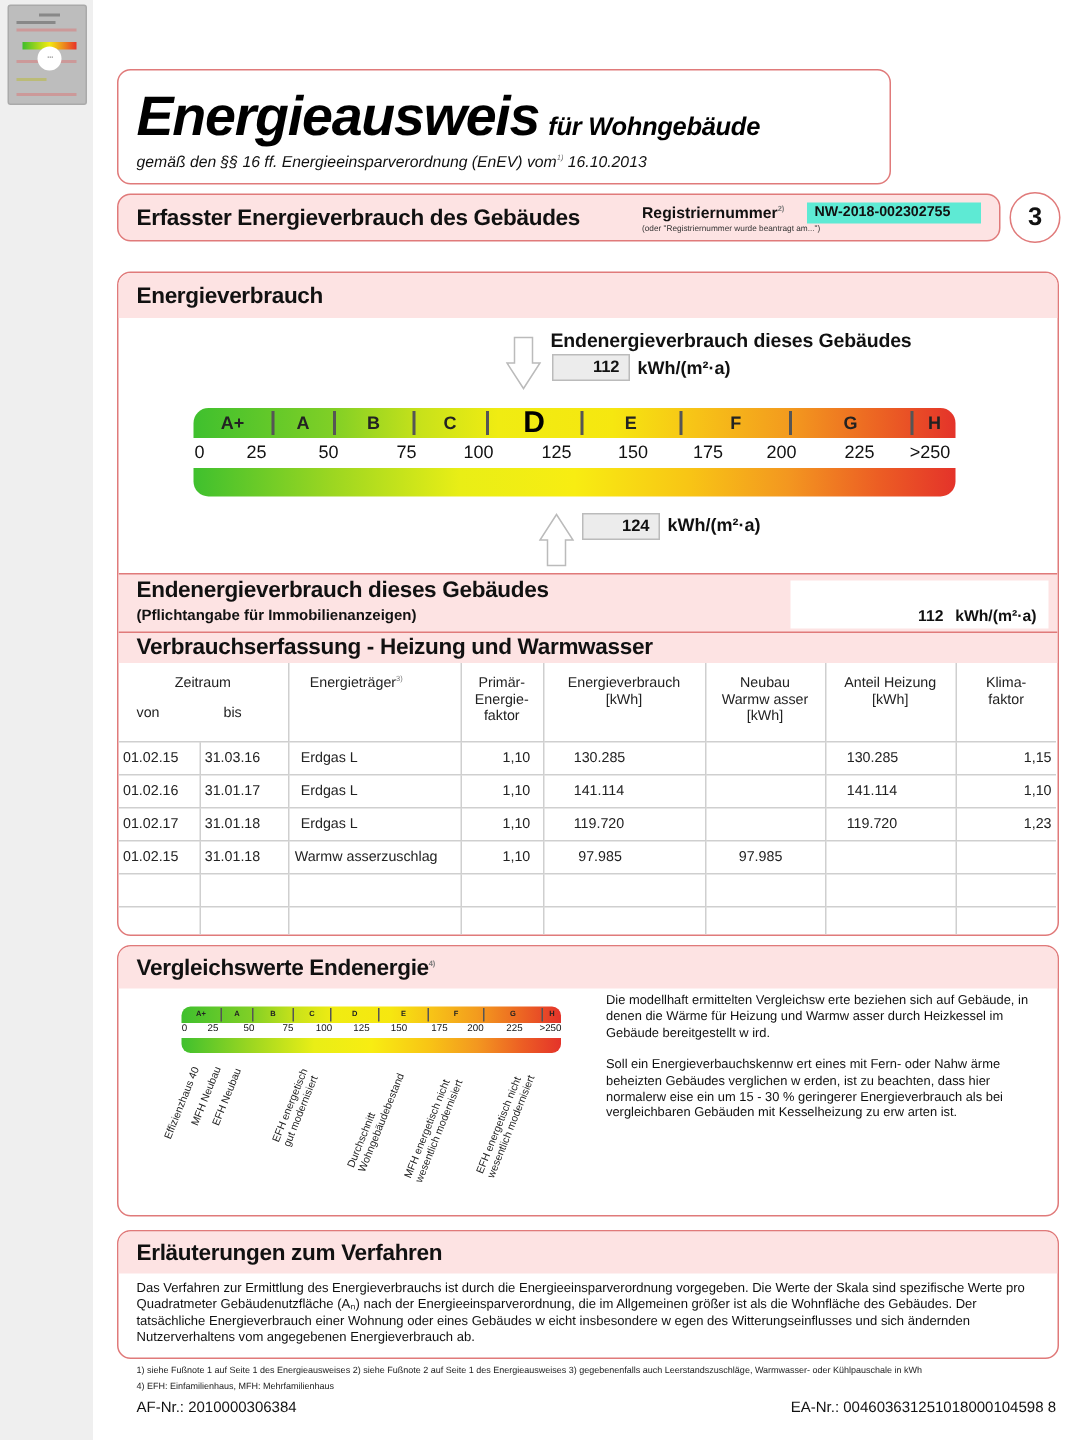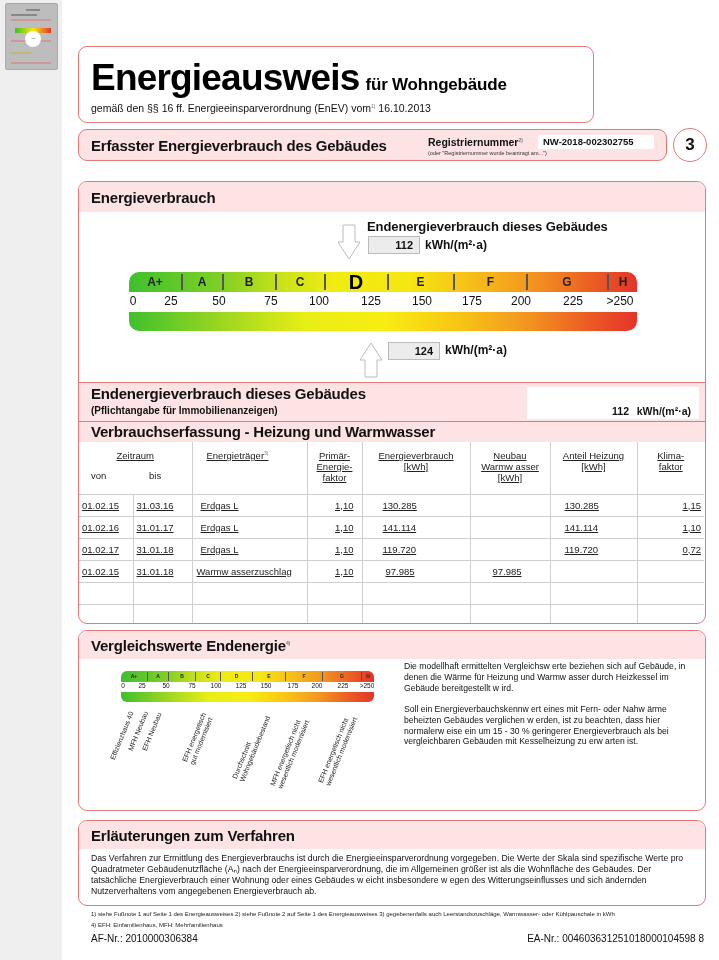--- a/index.html
+++ b/index.html
@@ -16,35 +16,35 @@
   .box { position: absolute; border: 1.5px solid #e07a7a; border-radius: 9px; background: #fff; overflow: hidden; }
   .pink { background: #fde3e3; }
   .hdr { position: absolute; left: 0; right: 0; top: 0; background: #fde3e3; }
   .hdr-title { position: absolute; left: 12px; font-size: 15px; font-weight: bold; color: #111; letter-spacing: -0.2px; }
   .title-big { position: absolute; left: 12px; top: 10px; font-size: 37px; font-weight: bold; letter-spacing: -0.8px; color: #000; }
   .title-small { font-size: 17px; font-weight: bold; letter-spacing: -0.2px; margin-left: 6px; }
   .subtitle { position: absolute; left: 12px; top: 55px; font-size: 10.5px; color: #111; }
   sup.fn { font-size: 5px; vertical-align: super; color: #777; }
   .reg-label { position: absolute; left: 349px; top: 6px; font-size: 10.5px; font-weight: bold; }
   .reg-note { position: absolute; left: 349px; top: 20px; font-size: 5.5px; color: #333; }
-  .reg-value { position: absolute; left: 459px; top: 5px; width: 116px; height: 14px; background: #ffffff; font-size: 9.5px; font-weight: bold; padding-left: 5px; line-height: 14px; }
+  .reg-value { position: absolute; left: 459px; top: 5px; width: 116px; height: 14px; background: #5eead4; font-size: 9.5px; font-weight: bold; padding-left: 5px; line-height: 14px; }
   .page-num { position: absolute; left: 611px; top: 128px; width: 34px; height: 34px; border: 1.5px solid #e07a7a; border-radius: 50%; text-align: center; line-height: 31px; font-size: 17px; font-weight: bold; background: #fff; }
   .scale { position: absolute; }
   .scale .top { position: absolute; left: 0; right: 0; top: 0; height: 20px; border-radius: 10px 10px 0 0; background: linear-gradient(90deg, #3fc02e 0%, #7fcf26 18%, #c9e21a 30%, #f0ec12 40%, #f6e710 55%, #f7c317 66%, #f39b1e 78%, #ec6323 90%, #e4332a 100%); }
   .scale .mid { position: absolute; left: 0; right: 0; top: 20px; height: 20px; background: #fff; }
   .scale .bot { position: absolute; left: 0; right: 0; top: 40px; height: 19px; border-radius: 0 0 10px 10px; background: linear-gradient(90deg, #3fc02e 0%, #9bd621 18%, #e9ee16 35%, #f8ed12 50%, #f8c515 65%, #f39720 78%, #ec5d24 90%, #e4332a 100%); }
   .cls { position: absolute; top: 0; height: 20px; text-align: center; font-weight: bold; color: #222; }
   .sep { position: absolute; top: 2px; width: 1.5px; height: 16px; background: #555; }
   .tick { position: absolute; top: 22px; font-size: 12px; color: #111; transform: translateX(-50%); }
   .arrow-down, .arrow-up { position: absolute; width: 24px; height: 36px; }
   .valbox { position: absolute; background: #ececec; border: 1px solid #bbb; font-size: 11px; font-weight: bold; text-align: right; padding-right: 6px; }
   .unit { position: absolute; font-size: 12px; font-weight: bold; }
   .lbl-strong { position: absolute; font-size: 13px; font-weight: bold; letter-spacing: -0.1px; }
   table.data { position: absolute; left: 0; top: 20px; border-collapse: collapse; width: 625px; font-size: 9.5px; }
-  table.data td { border: 1px solid #cfcfcf; height: 22px; padding: 0 3px; vertical-align: middle; color: #222; text-decoration: underline; }
+  table.data td { border: 1px solid #cfcfcf; height: 22px; padding: 0 3px; vertical-align: middle; color: #222; }
   table.data tr.head td { height: 52px; vertical-align: top; padding-top: 8px; text-align: center; border-top: none; }
   .num-r { text-align: right; }
   .rot { position: absolute; transform-origin: left top; transform: rotate(-68deg); font-size: 7px; color: #222; white-space: nowrap; line-height: 8px; }
   .para { position: absolute; font-size: 8.6px; line-height: 10.8px; color: #111; }
   .fn-line { position: absolute; font-size: 6px; color: #222; }
   .ids { position: absolute; font-size: 10px; color: #111; }
 </style>
 </head>
 <body>
 
@@ -57,21 +57,21 @@
     <div class="l" style="top:36px;width:40px;background:#c99;"></div>
     <div class="l" style="top:48px;width:20px;background:#bb7;"></div>
     <div class="l" style="top:58px;width:40px;background:#c99;"></div>
     <div class="more">···</div>
   </div>
 </div>
 
 <div class="page">
 
 
-  <div class="box" style="left:16px;top:46px;width:516px;height:77px;">
+  <div class="box" style="left:16px;top:46px;width:516px;height:77px;font-style:italic;">
     <div class="title-big">
       <span>Energieausweis</span><span class="title-small">für Wohngebäude</span>
     </div>
     <div class="subtitle">
       <span>gemäß den §§ 16 ff. Energieeinsparverordnung (EnEV) vom</span><sup class="fn">1)</sup>
       <span>16.10.2013</span>
     </div>
   </div>
 
   <div class="box pink" style="left:16px;top:129px;width:589px;height:32px;">
@@ -203,21 +203,21 @@
           <td class="num-r" style="border-right:none;">1,10</td>
         </tr>
         <tr>
           <td style="border-left:none;">01.02.17</td>
           <td>31.01.18</td>
           <td style="padding-left:8px;">Erdgas L</td>
           <td class="num-r" style="padding-right:8px;">1,10</td>
           <td style="padding-left:20px;">119.720</td>
           <td style="padding-left:22px;"></td>
           <td style="padding-left:14px;">119.720</td>
-          <td class="num-r" style="border-right:none;">0,72</td>
+          <td class="num-r" style="border-right:none;">1,23</td>
         </tr>
         <tr>
           <td style="border-left:none;">01.02.15</td>
           <td>31.01.18</td>
           <td style="padding-left:4px;">Warmw asserzuschlag</td>
           <td class="num-r" style="padding-right:8px;">1,10</td>
           <td style="padding-left:23px;">97.985</td>
           <td style="padding-left:22px;">97.985</td>
           <td style="padding-left:14px;"></td>
           <td class="num-r" style="border-right:none;"></td>

